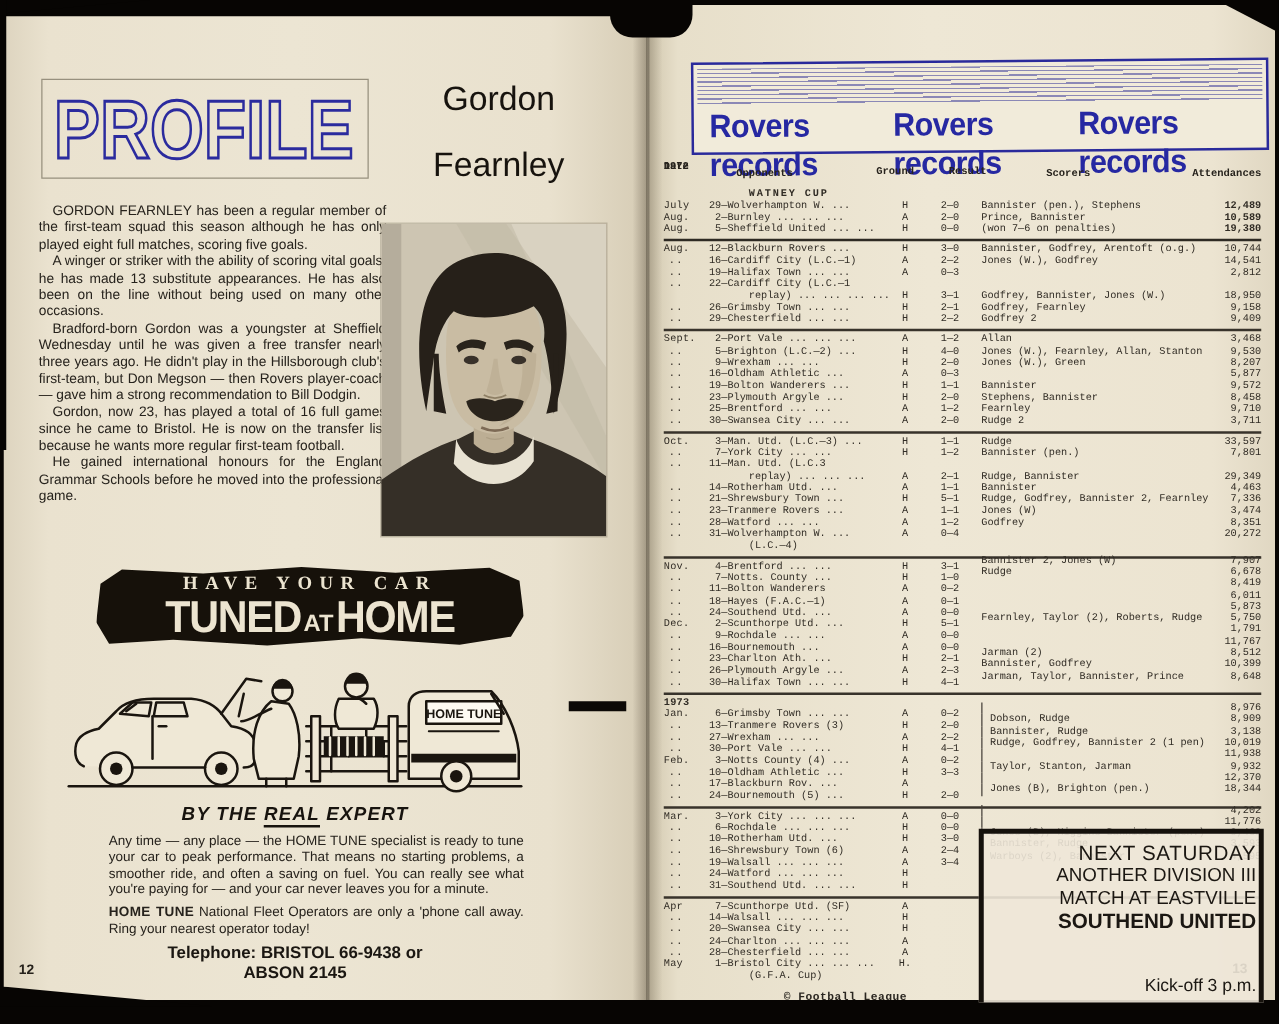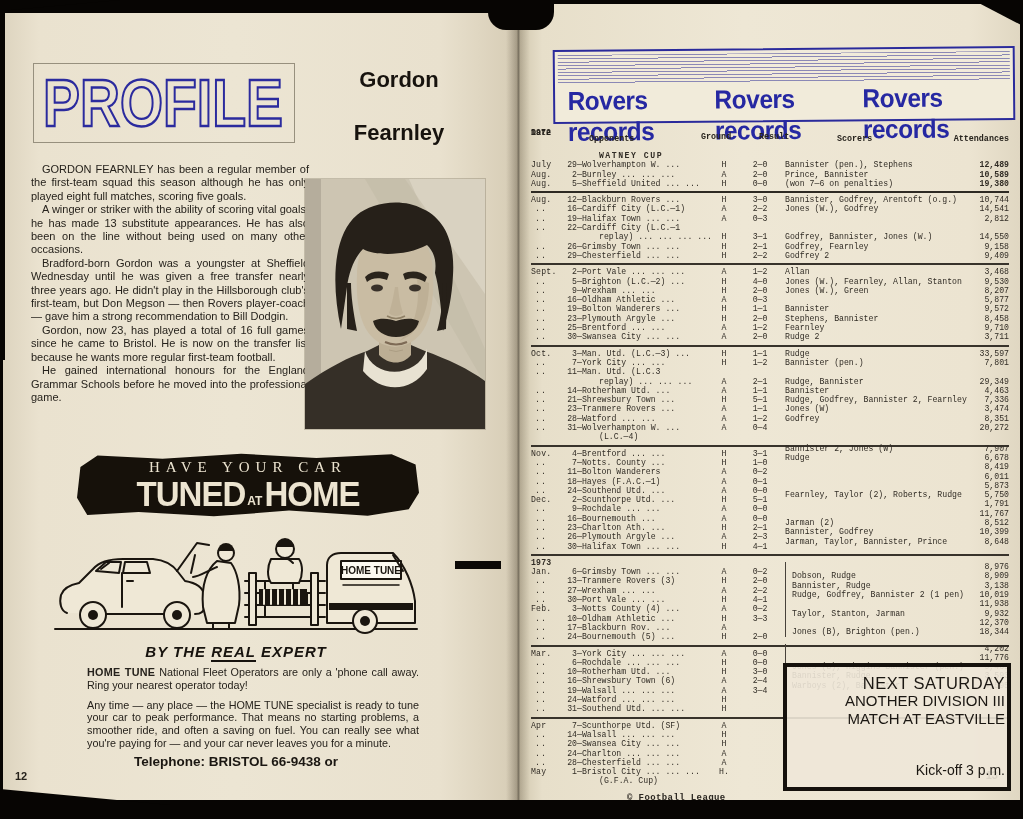--- a/index.html
+++ b/index.html
@@ -18,34 +18,34 @@
   .edge.topmid{left:488px;top:0;width:66px;height:30px;border-radius:0 0 18px 18px;}
   .edge.topright{left:973px;top:0;width:50px;height:26px;clip-path:polygon(0 0,100% 0,100% 100%);}
   .edge.leftsliver{left:0;top:0;width:5px;height:360px;}
   .edge.bottom{left:0;bottom:0;width:1023px;height:19px;}
   .edge.bottomleft{left:0;bottom:14px;width:170px;height:16px;clip-path:polygon(0 100%,100% 100%,0 0);}
   .scan-mark{position:absolute;left:455px;top:561px;width:46px;height:8px;background:#0c0906;}
 
   
   .profile-box{position:absolute;left:30px;top:50px;width:260px;height:78px;border:1px solid #97907e;}
   .gf-name{position:absolute;left:296px;top:40px;width:200px;text-align:center;
-    font-weight:700;font-size:22px;line-height:53px;color:#17130e;letter-spacing:0;}
+    font-weight:400;font-size:27px;line-height:53px;color:#17130e;letter-spacing:0;}
   .profile-body{position:absolute;left:28px;top:150px;width:278px;font-size:11px;line-height:13.4px;
     text-align:justify;color:#26221c;}
   .profile-body p{margin:0;text-indent:11px;}
   .photo{position:absolute;left:302px;top:166px;width:180px;height:250px;box-shadow:0 0 0 1px rgba(80,70,50,.25);}
   .advert{position:absolute;left:46px;top:440px;width:374px;}
   .ad-banner{position:relative;margin-left:28px;width:342px;height:64px;background:#16110a;
     border-radius:10px 14px 6px 12px;
     clip-path:polygon(1% 22%,6% 4%,25% 9%,48% 1%,70% 8%,92% 2%,99% 18%,100% 62%,97% 88%,85% 98%,62% 90%,40% 99%,18% 92%,3% 97%,0 70%);}
   .ad-banner-l1{position:absolute;left:0;right:0;top:6px;text-align:center;color:#ece4d0;
-    font-family:"Liberation Serif",serif;font-weight:400;font-size:15px;letter-spacing:6px;}
+    font-family:"Liberation Serif",serif;font-weight:700;font-size:15px;letter-spacing:6px;}
   .ad-banner-l2{position:absolute;left:0;right:0;top:22px;display:flex;justify-content:center;align-items:baseline;color:#ece4d0;}
   .ad-banner-l2 .big{font-size:33px;font-weight:700;letter-spacing:-1px;display:inline-block;transform:scaleY(1.08);}
-  .ad-banner-l2 .small{font-size:12px;font-weight:700;margin:0 2px;}
+  .ad-banner-l2 .small{font-size:19px;font-weight:700;margin:0 2px;}
   .ad-illo{display:block;margin-top:-2px;}
   .ad-tagline{margin-top:0;text-align:center;font-style:italic;font-weight:700;font-size:15px;
     letter-spacing:1px;color:#17130e;}
   .ad-tagline .u{border-bottom:2px solid #17130e;}
   .ad-copy{margin:7px 4px 0 38px;font-size:10.8px;line-height:12.8px;text-align:justify;color:#26221c;}
   .ad-copy b{letter-spacing:.3px;}
   .ad-copy.second{margin-top:6px;}
   .ad-phone{margin-top:4px;text-align:center;font-weight:700;font-size:13.5px;line-height:16px;color:#1b1712;}
   .pageno{position:absolute;font-weight:700;font-size:11px;color:#26221c;}
   .pageno.p12{left:12px;top:757px;}
@@ -198,24 +198,25 @@
             <circle cx="316" cy="106" r="5" fill="#1a150f" stroke="none"></circle>
           <rect x="292" y="46" width="60" height="18" fill="#fdfaf2"></rect>
           <path d="M294,70 H350" stroke-width="1.5"></path>
           <path d="M344,40 L354,56"></path>
         </g>
         <text x="322" y="59" text-anchor="middle" font-family="Liberation Sans, sans-serif" font-size="10" font-weight="700" fill="#1a150f">HOME TUNE</text>
       </svg>
 
       <div class="ad-tagline"><span>BY THE </span><span class="u">REAL</span><span> EXPERT</span></div>
 
+      <p class="ad-copy">Any time — any place — the HOME TUNE specialist is ready to tune your car to peak performance. That means no starting problems, a smoother ride, and often a saving on fuel. You can really see what you're paying for — and your car never leaves you for a minute.</p>
       <p class="ad-copy second"><b>HOME TUNE</b><span> National Fleet Operators are only a 'phone call away. Ring your nearest operator today!</span></p>
-      <p class="ad-copy">Any time — any place — the HOME TUNE specialist is ready to tune your car to peak performance. That means no starting problems, a smoother ride, and often a saving on fuel. You can really see what you're paying for — and your car never leaves you for a minute.</p>
       <div class="ad-phone">
         <div>Telephone: BRISTOL 66-9438 or</div>
+        <div>ABSON 2145</div>
       </div>
     </div>
 
     <div class="pageno p12">12</div>
   </div>
 
   <div class="page page-right">
 
     <div class="rr-banner">
       <div class="rr-stripes"></div>
@@ -301,21 +302,21 @@
               <span class="c-r"></span>
               <span class="c-s"></span>
               <span class="c-a"></span>
             </div>
             <div class="trow">
               <span class="c-m"></span>
               <span class="c-o ind"><span>replay) ... ... ... ...</span></span>
               <span class="c-g">H</span>
               <span class="c-r">3—1</span>
               <span class="c-s">Godfrey, Bannister, Jones (W.)</span>
-              <span class="c-a">14,550</span>
+              <span class="c-a">18,950</span>
             </div>
             <div class="trow">
               <span class="c-m ditto">..</span>
               <span class="c-o"><span class="day">26</span>—<span>Grimsby Town ... ...</span></span>
               <span class="c-g">H</span>
               <span class="c-r">2—1</span>
               <span class="c-s">Godfrey, Fearnley</span>
               <span class="c-a">9,158</span>
             </div>
             <div class="trow">
@@ -751,20 +752,21 @@
             </div>
           </div>
         </div>
       <div class="tfoot">© Football League</div>
     </div>
 
     <div class="next-box">
       <div class="nb-l nb-1">NEXT SATURDAY</div>
       <div class="nb-l nb-2">ANOTHER DIVISION III</div>
       <div class="nb-l nb-3">MATCH AT EASTVILLE</div>
+      <div class="nb-l nb-4">SOUTHEND UNITED</div>
       <div class="nb-l nb-5">Kick-off 3 p.m.</div>
     </div>
 
     <div class="pageno p13">13</div>
   </div>
 
   <div class="crease"></div>
   <div class="edge top"></div>
   <div class="edge topleft"></div>
   <div class="edge topmid"></div>

